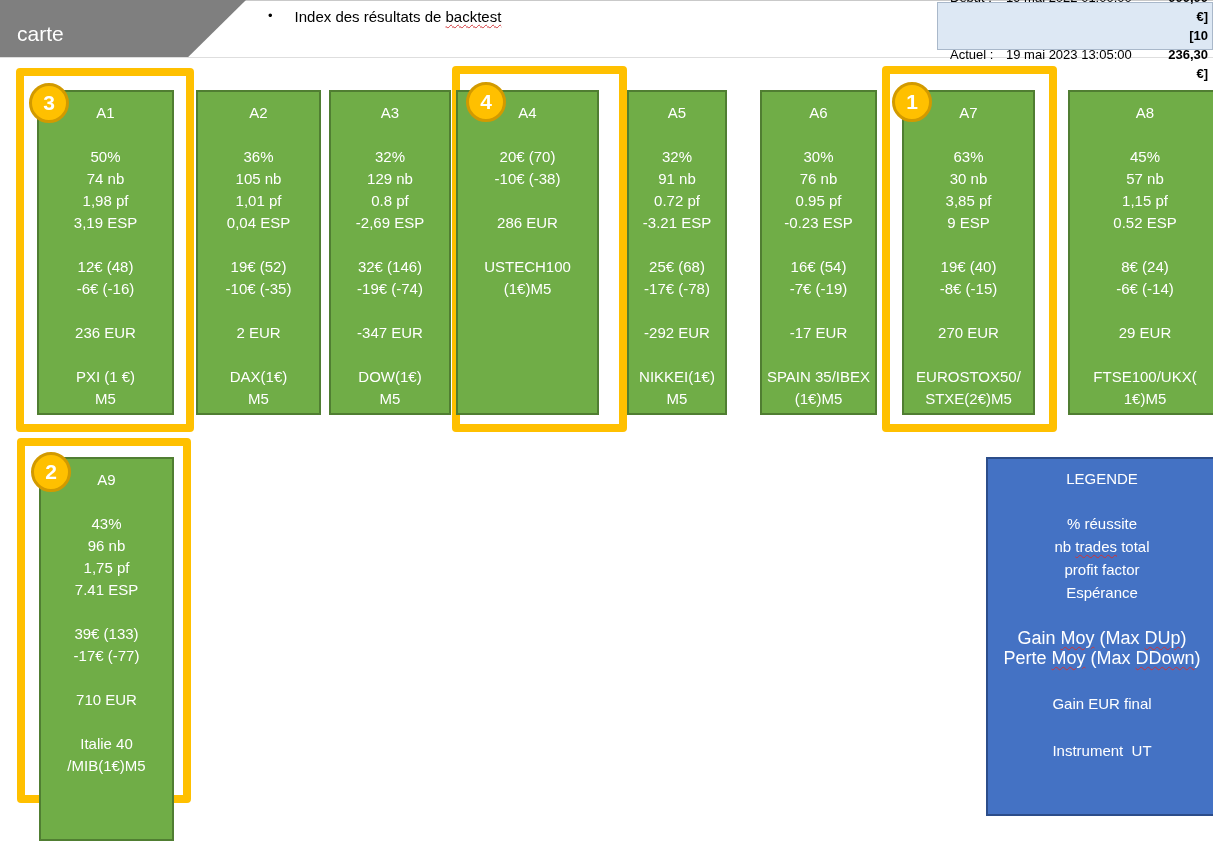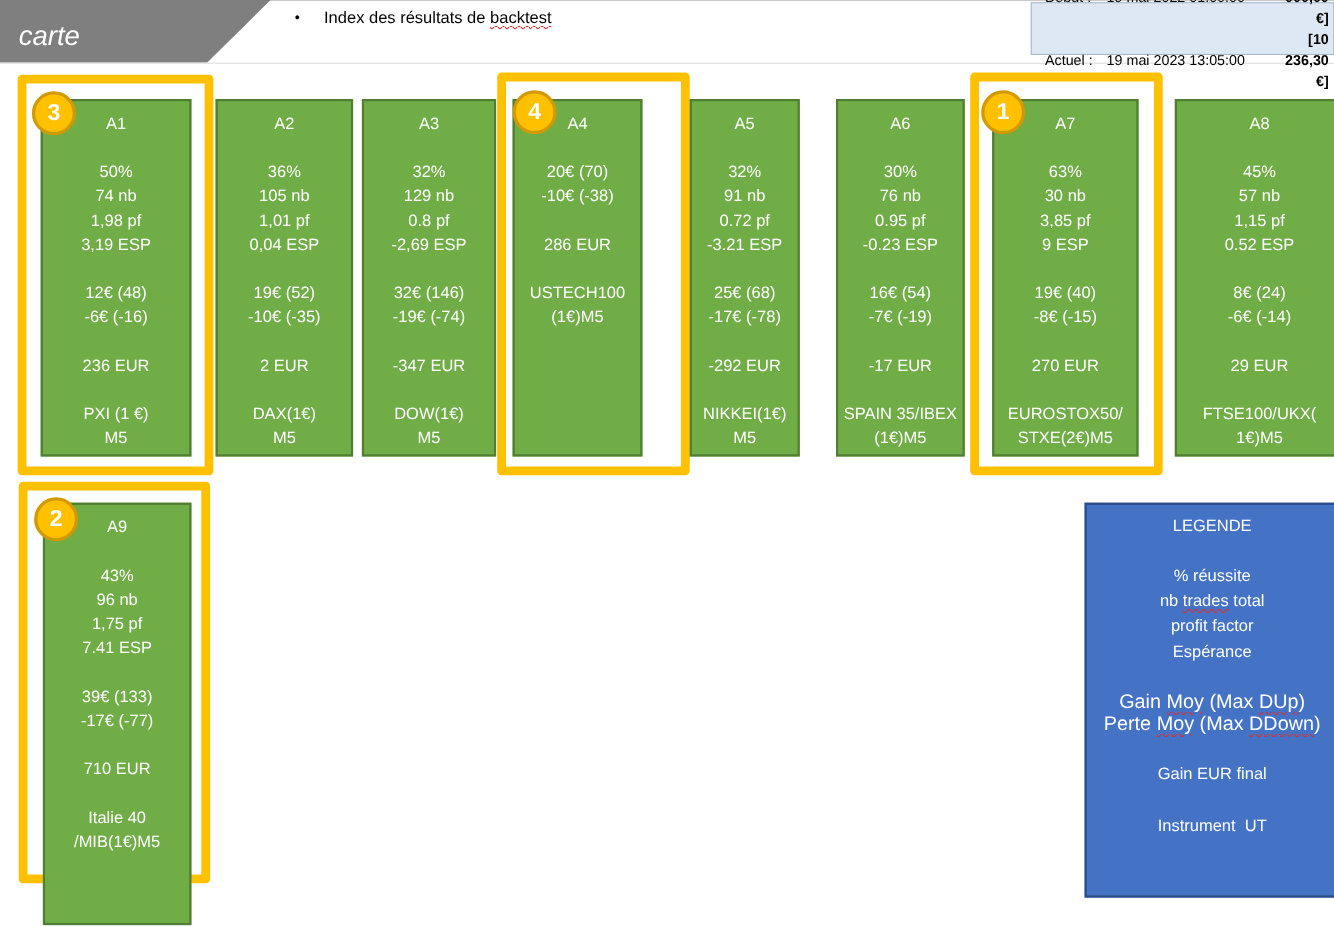--- a/index.html
+++ b/index.html
@@ -6,23 +6,23 @@
   .slide {
     position:relative; width:1213px; height:842px; overflow:hidden;
     background:#ffffff; font-family:"Liberation Sans", sans-serif;
   }
   .hairline-top { position:absolute; left:0; top:0; width:1213px; height:1px; background:#c9c9c9; }
   .hairline-header { position:absolute; left:0; top:57px; width:1213px; height:1px; background:#dedede; }
 
   
   .tab {
     position:absolute; left:0; top:0; width:246px; height:57px;
-    background:#7f7f7f; color:#ffffff; font-size:25px;
+    background:#7f7f7f; color:#ffffff; font-size:21px;
     clip-path:polygon(0 0, 100% 0, 76.5% 100%, 0 100%);
-    display:flex; align-items:center; padding:10px 0 0 17px; box-sizing:border-box;font-style:italic;
+    display:flex; align-items:center; padding:10px 0 0 17px; box-sizing:border-box;
   }
 
   
   .title-row { position:absolute; left:268px; top:7px; display:flex; align-items:center; color:#000; }
   .bullet { font-size:13px; margin-right:22px; line-height:18px; }
   .page-title { font-size:15px; white-space:pre-wrap;text-align:right; }
 
   
   .squig {
     text-decoration-line:underline; text-decoration-style:wavy;
@@ -165,21 +165,21 @@
       <div>32€ (146)</div>
       <div>-19€ (-74)</div>
     </div>
     <div class="blk">-347 EUR</div>
     <div class="blk">
       <div class="ws">DOW(1€)</div>
       <div class="ws">M5</div>
     </div>
   </div>
 
-  <div class="card" style="left:466px;width:118px">
+  <div class="card" style="left:456px;width:143px">
     <div class="name">A4</div>
     <div class="blk">
       <div>20€ (70)</div>
       <div>-10€ (-38)</div>
     </div>
     <div class="blk">286 EUR</div>
     <div class="blk">
       <div class="ws">USTECH100</div>
       <div class="ws">(1€)M5</div>
     </div>

